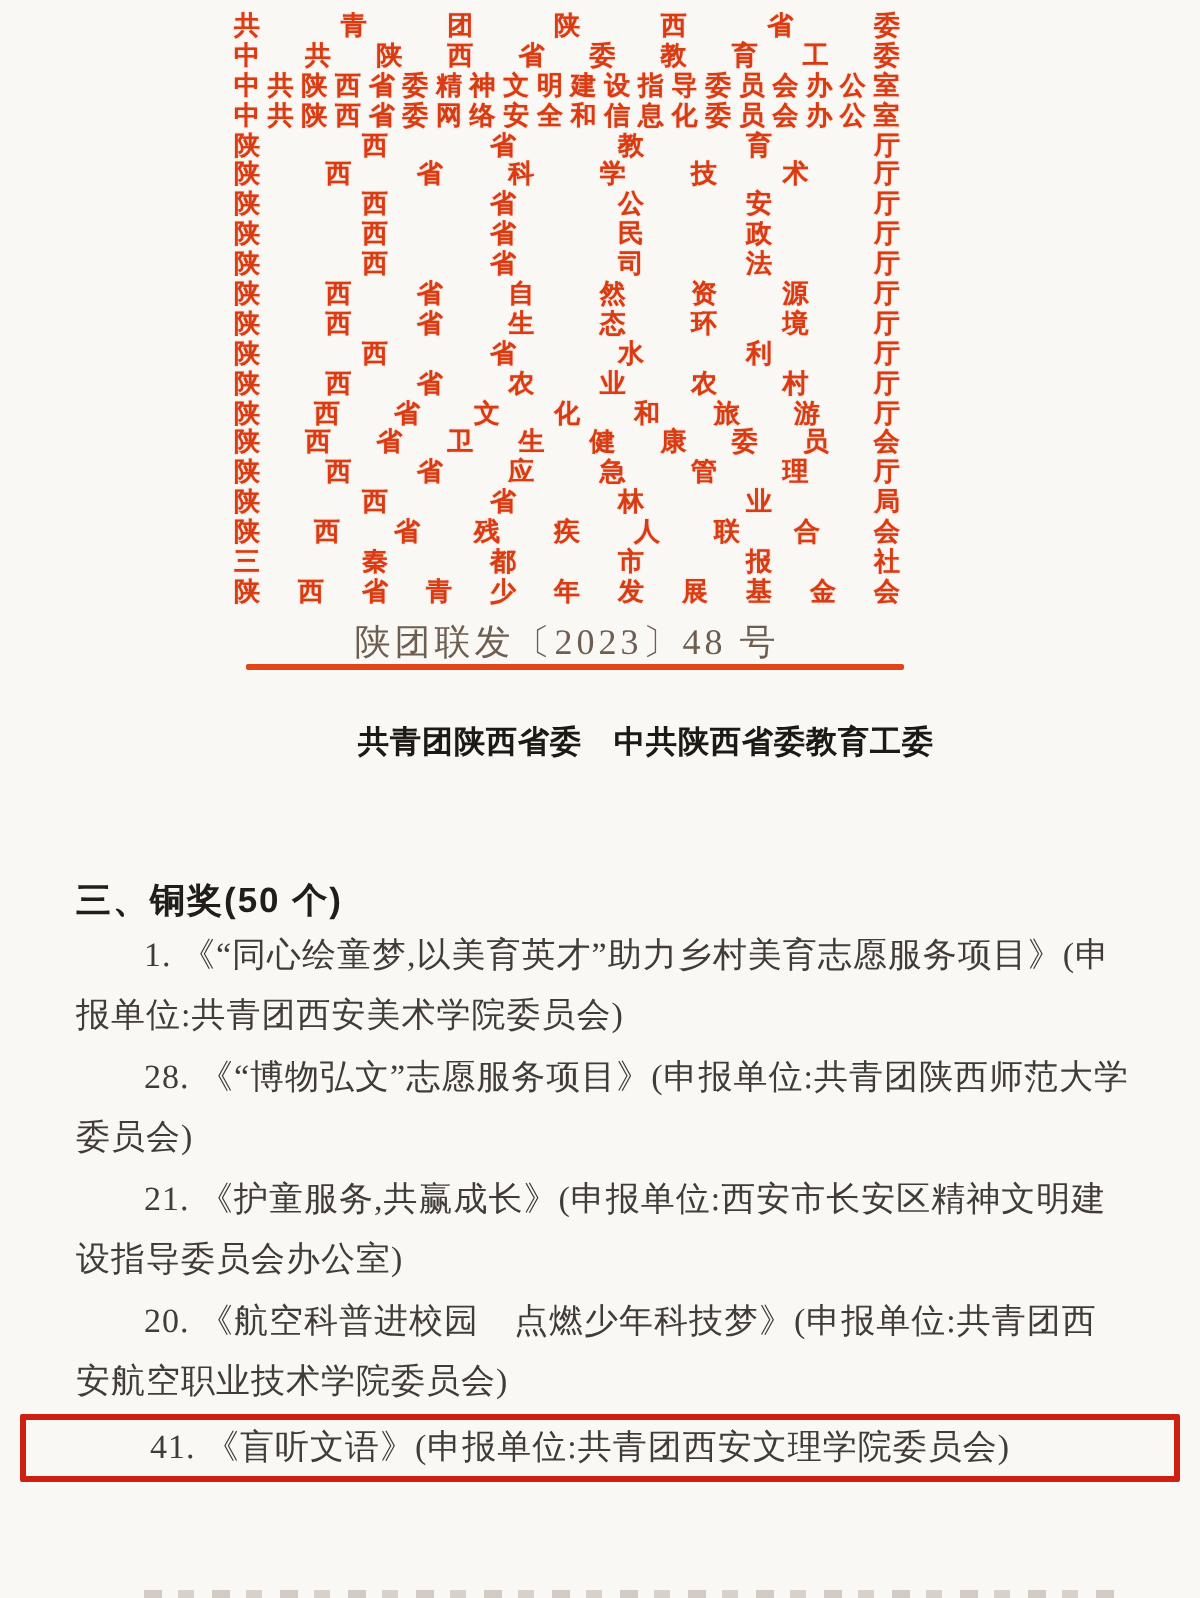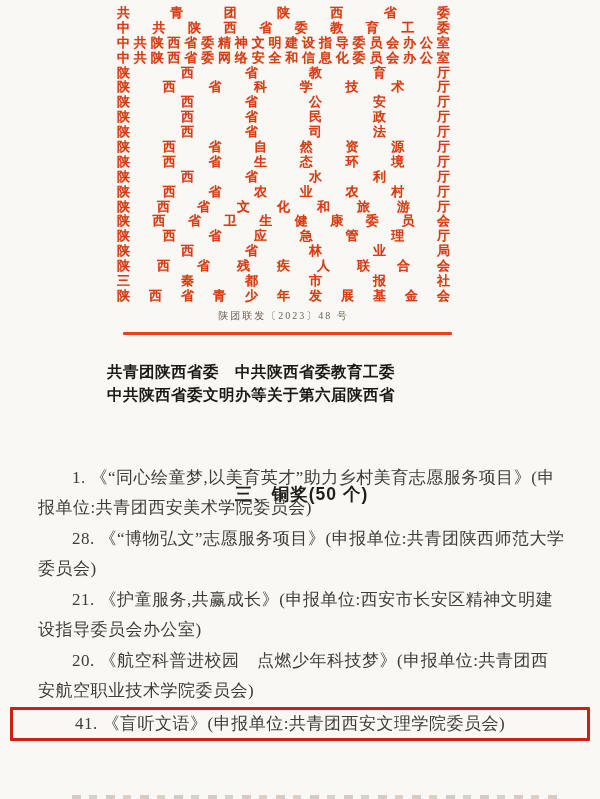--- a/index.html
+++ b/index.html
@@ -22,47 +22,46 @@
     font-size:13px;font-weight:bold;
     font-family:"Liberation Sans","DejaVu Sans",sans-serif;
     color:#d93b12;
     text-shadow:0 0 1px rgba(217,59,18,.35);
   }
 
   
   .doc-number{
     position:absolute;left:117px;top:309px;width:333px;
     text-align:center;
-    font-size:10px;letter-spacing:2px;color:#6e5e52;
+    font-size:18px;letter-spacing:2px;color:#6e5e52;
   }
 
   
   .red-line{
     position:absolute;left:123px;top:332px;width:329px;height:2.5px;
     background:#e0451a;border-radius:1px;
   }
 
   
   .doc-title{
     position:absolute;left:107px;top:360px;width:360px;
-    text-align:left;
+    text-align:right;
     font-size:15.5px;font-weight:bold;line-height:23px;
     color:#1c1916;
     font-family:"Liberation Serif","DejaVu Serif",serif;
     letter-spacing:.5px;
   }
 
   
   .section-heading{
     position:absolute;left:38px;top:438px;width:527px;
-    text-align:center;
+    text-align:left;
     font-size:17.5px;font-weight:bold;color:#211d1a;
     font-family:"Liberation Sans","DejaVu Sans",sans-serif;
     letter-spacing:1px;
-    margin-top:44px;
   }
 
   
   .items{
     position:absolute;left:38px;top:463px;width:527px;
     font-size:17px;line-height:30px;color:#413c38;
     letter-spacing:.5px;
   }
   .item{
     text-indent:2em;
@@ -310,21 +309,20 @@
         <span>会</span>
       </div>
     </div>
 
   <div class="doc-number">陕团联发〔2023〕48 号</div>
 
   <div class="red-line" style="background: rgb(224, 69, 26);"></div>
 
   <div class="doc-title" id="doc-title">
       <div>共青团陕西省委　中共陕西省委教育工委</div>
-      <div>中共陕西省委文明办等关于第六届陕西省</div>
     </div>
 
   <div class="section-heading">三、铜奖(50 个)</div>
 
   <div class="items" id="items">
       <div class="item">1. 《“同心绘童梦,以美育英才”助力乡村美育志愿服务项目》(申报单位:共青团西安美术学院委员会)</div>
       <div class="item">28. 《“博物弘文”志愿服务项目》(申报单位:共青团陕西师范大学委员会)</div>
       <div class="item">21. 《护童服务,共赢成长》(申报单位:西安市长安区精神文明建设指导委员会办公室)</div>
       <div class="item">20. 《航空科普进校园　点燃少年科技梦》(申报单位:共青团西安航空职业技术学院委员会)</div>
       <div class="item highlighted" style="border-color: rgb(204, 32, 18);">41. 《盲听文语》(申报单位:共青团西安文理学院委员会)</div>

